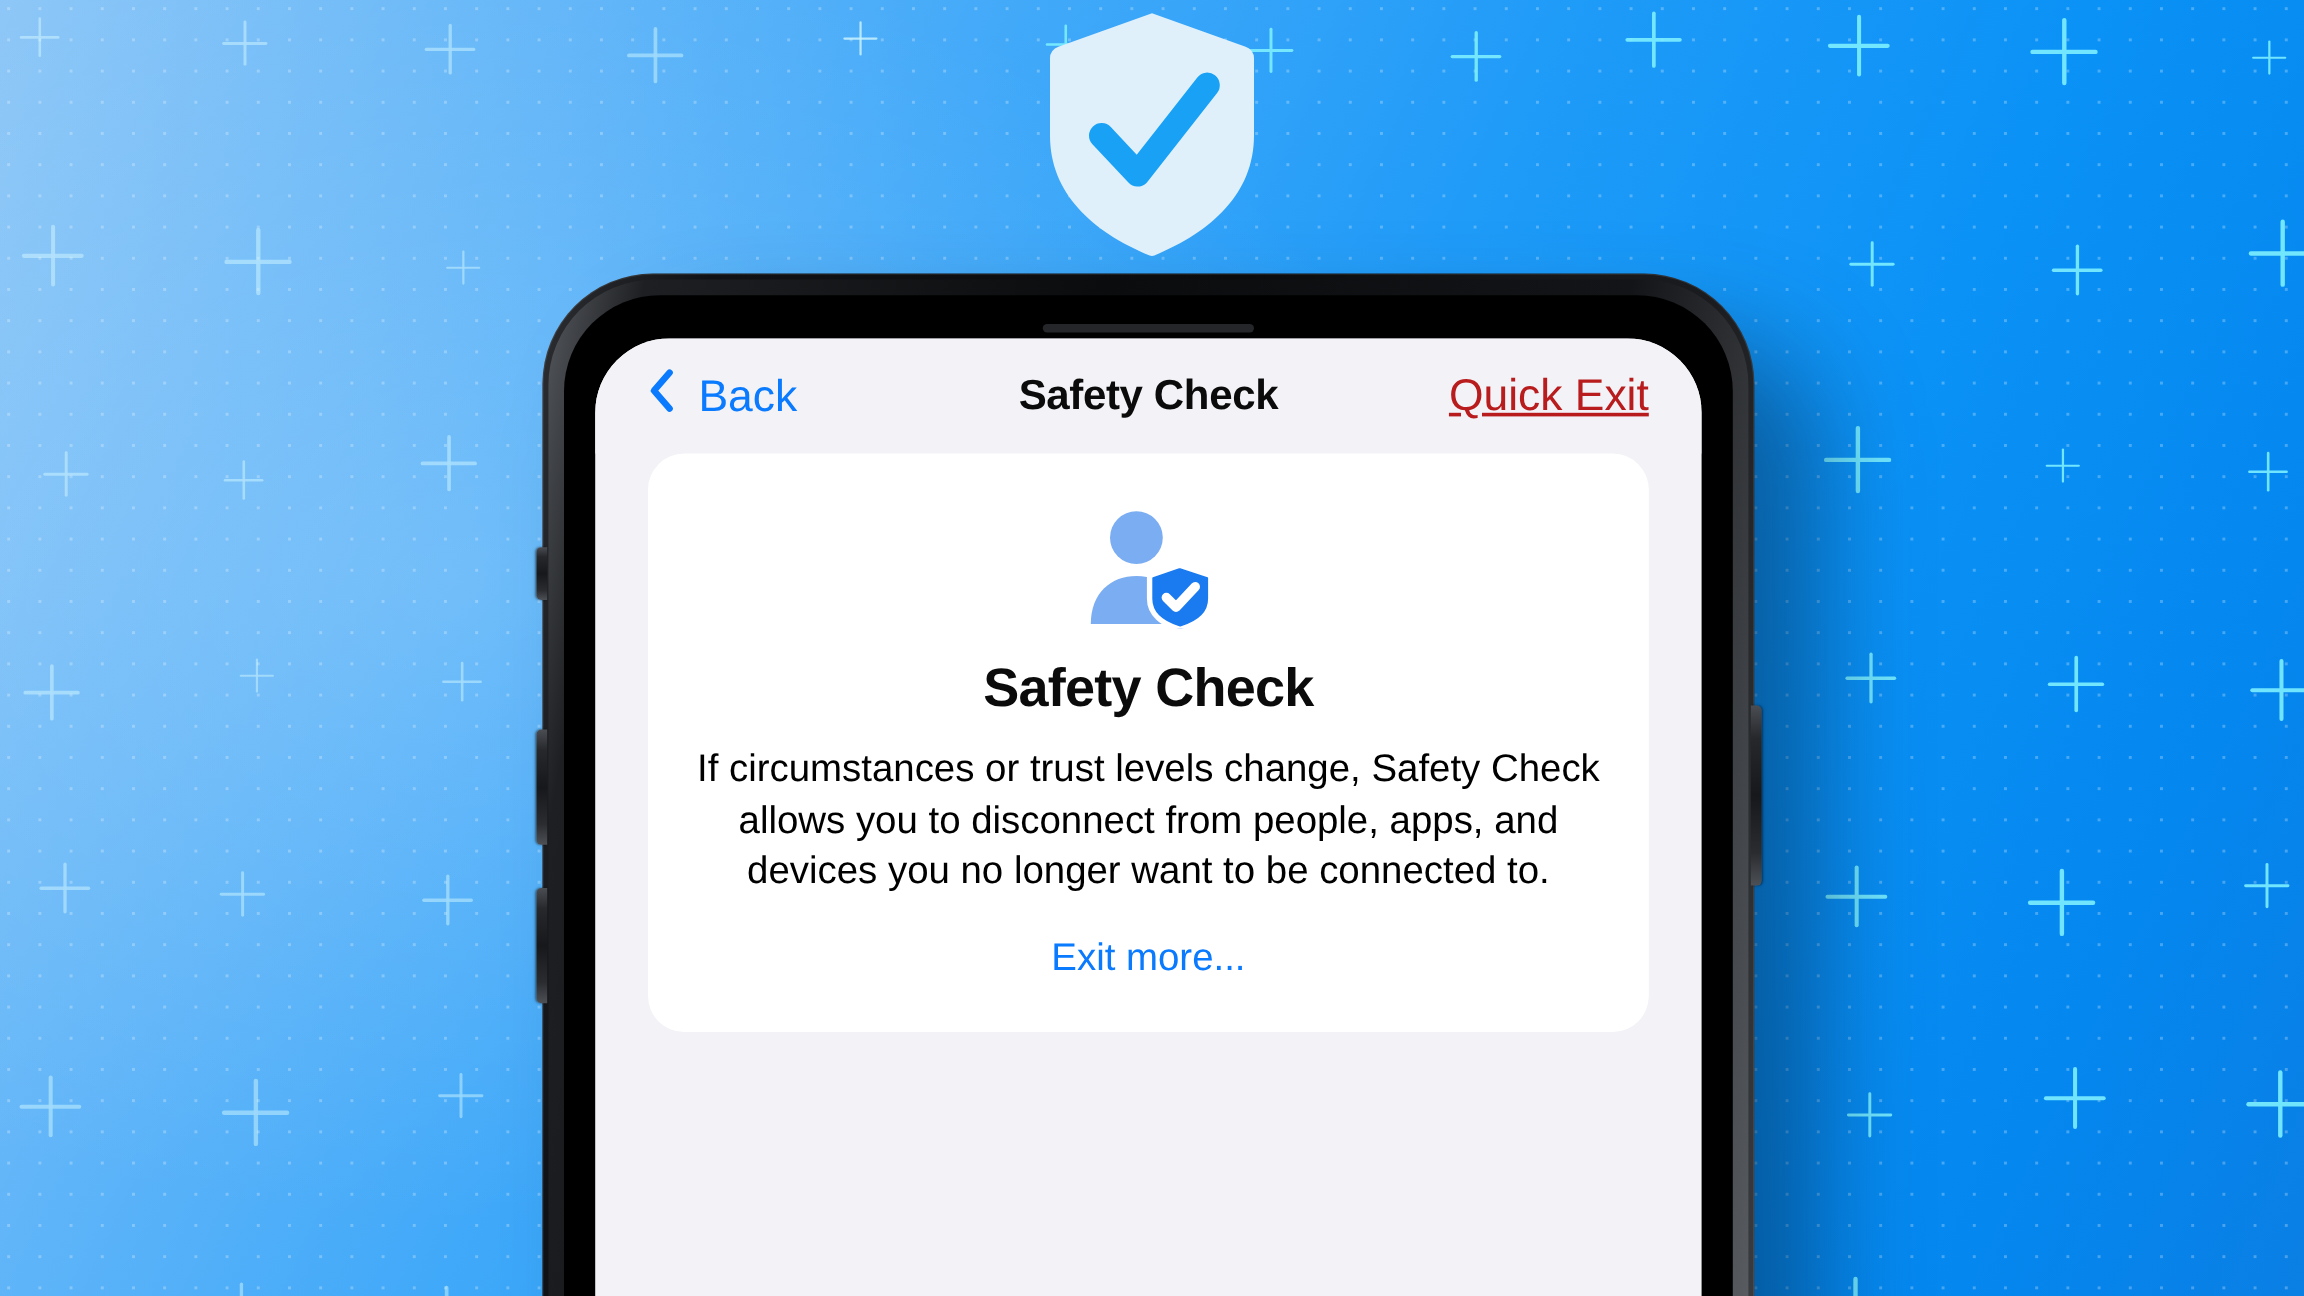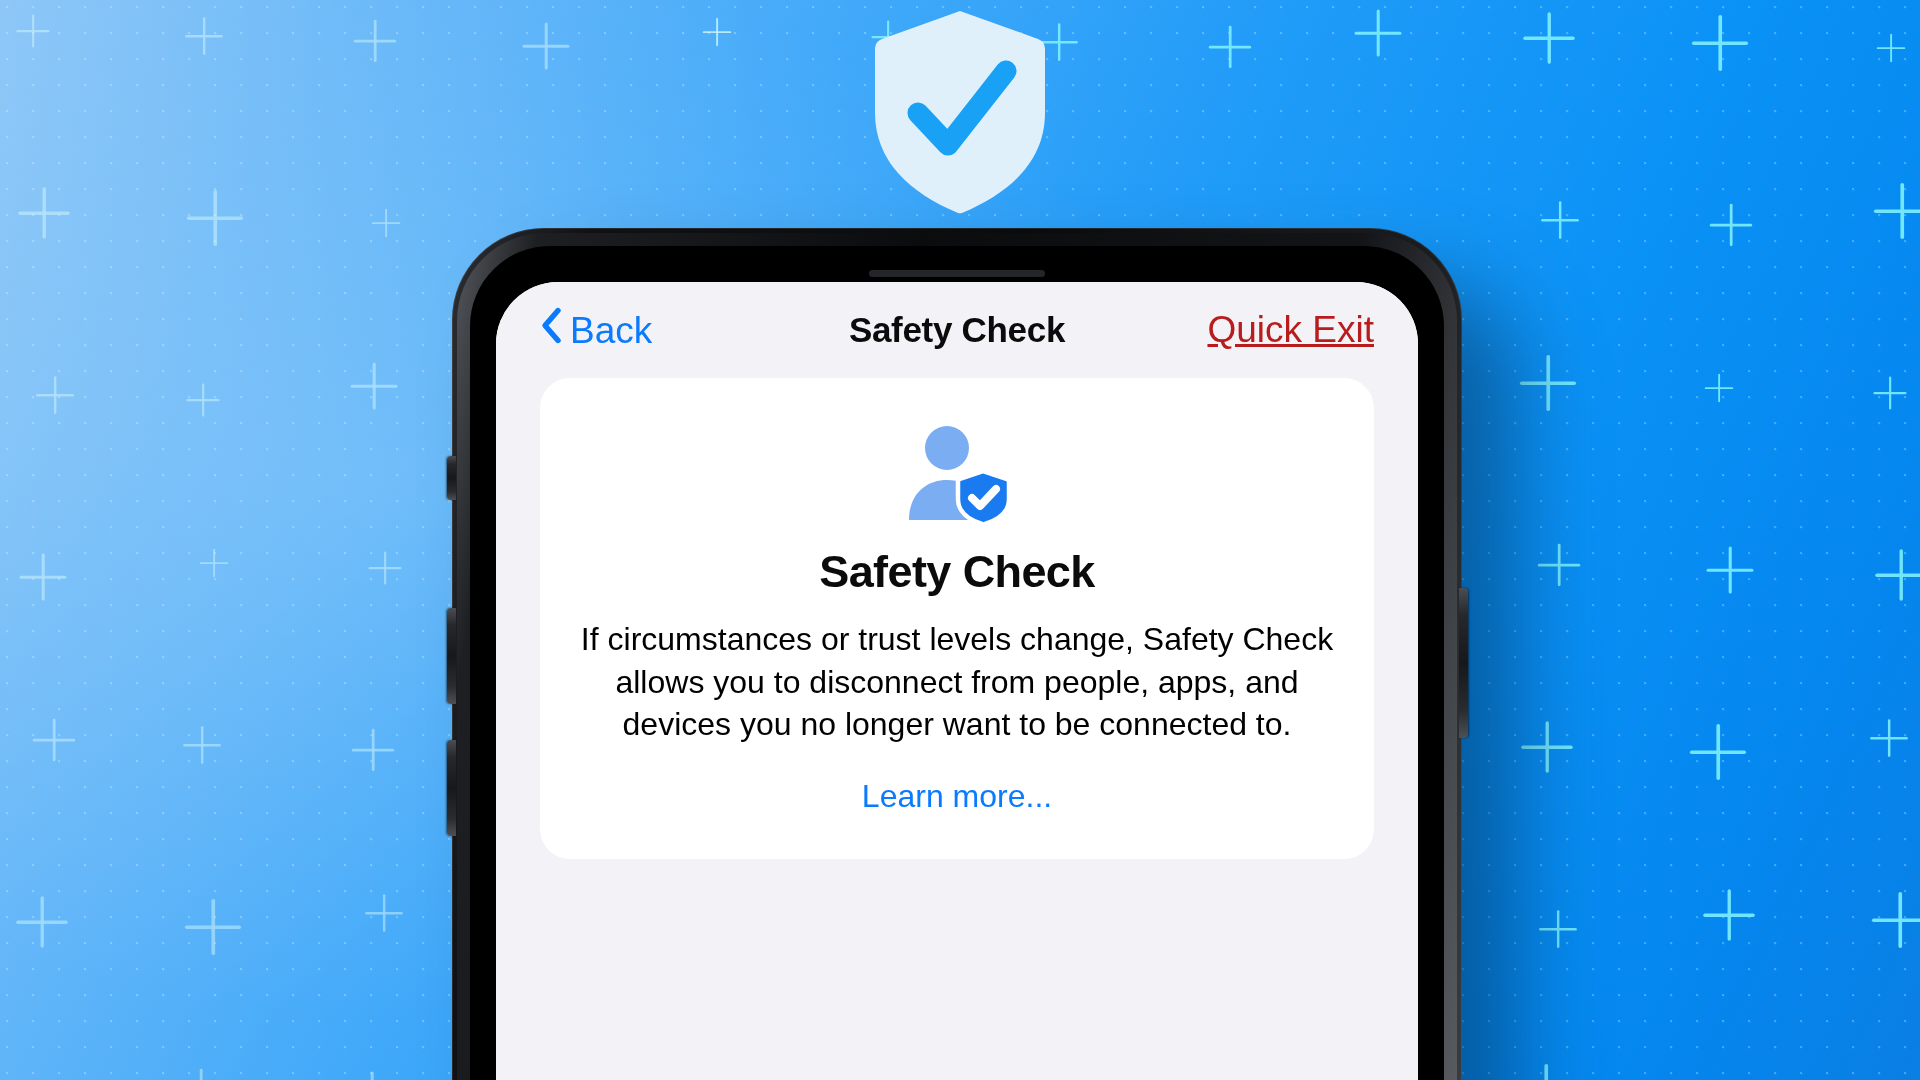--- a/index.html
+++ b/index.html
@@ -171,21 +171,21 @@
 
   
   #nav-bar {
     position:relative;
     height:96px;
     background:#f2f2f7;
   }
   #nav-back {
     position:absolute; left:44px; top:50%;
     transform:translateY(-50%);
-    display:flex; align-items:center; gap:8px;
+    display:flex; align-items:center; gap:20px;
     color:#0a7afe; font-size:37px;
     cursor:pointer;
   }
   #nav-title {
     position:absolute; left:50%; top:50%;
     transform:translate(-50%,-50%);
     font-size:35px; font-weight:bold; color:#0b0b0c;
     letter-spacing:-0.3px;
     white-space:nowrap;
   }
@@ -343,21 +343,21 @@
 
                   <path d="M80 47 L104 55 A3 3 0 0 1 106 58 L106 75 C106 88 95 96 82 100 A3 3 0 0 1 79 100 C66 96 55 88 55 75 L55 58 A3 3 0 0 1 57 55 Z" fill="#1a7af0" stroke="#ffffff" stroke-width="4.5"></path>
                   <path d="M69 74 L77 82 L93 65" fill="none" stroke="#ffffff" stroke-width="8" stroke-linecap="round" stroke-linejoin="round"></path>
                 </svg>
               </div>
 
               <div id="card-title">Safety Check</div>
 
               <div id="card-body">If circumstances or trust levels change, Safety Check allows you to disconnect from people, apps, and devices you no longer want to be connected to.</div>
 
-              <span id="learn-more">Learn more...</span>
+              <span id="learn-more">Exit more...</span>
             </div>
           </div>
 
         </div>
       </div>
     </div>
   </div>
 </div>
 
 <div id="btn-action" class="side-btn left"></div>

